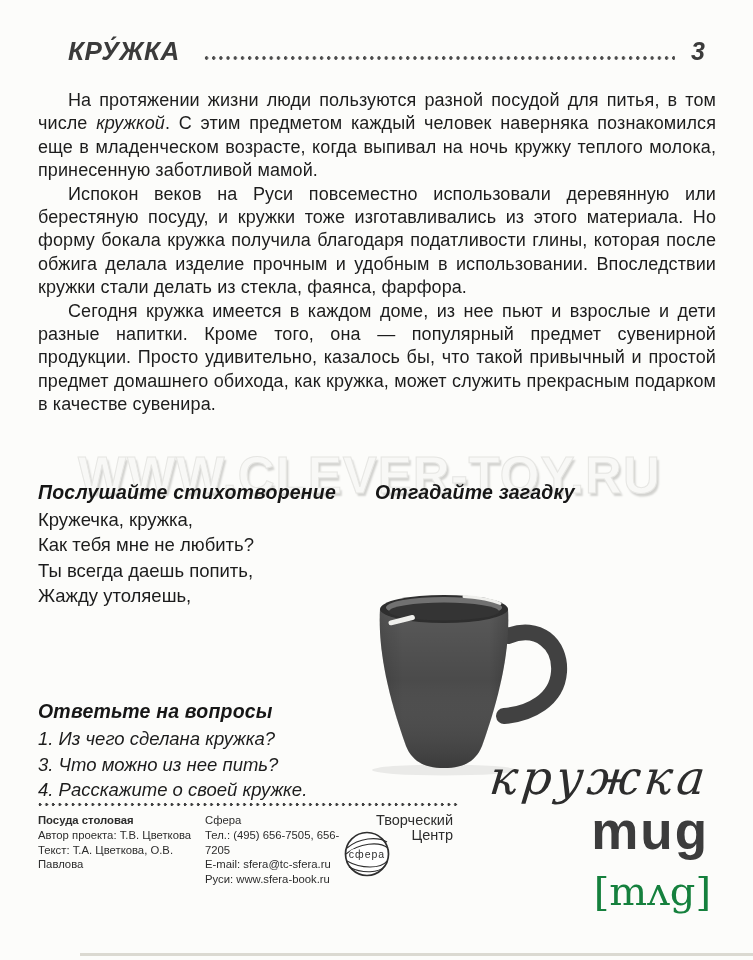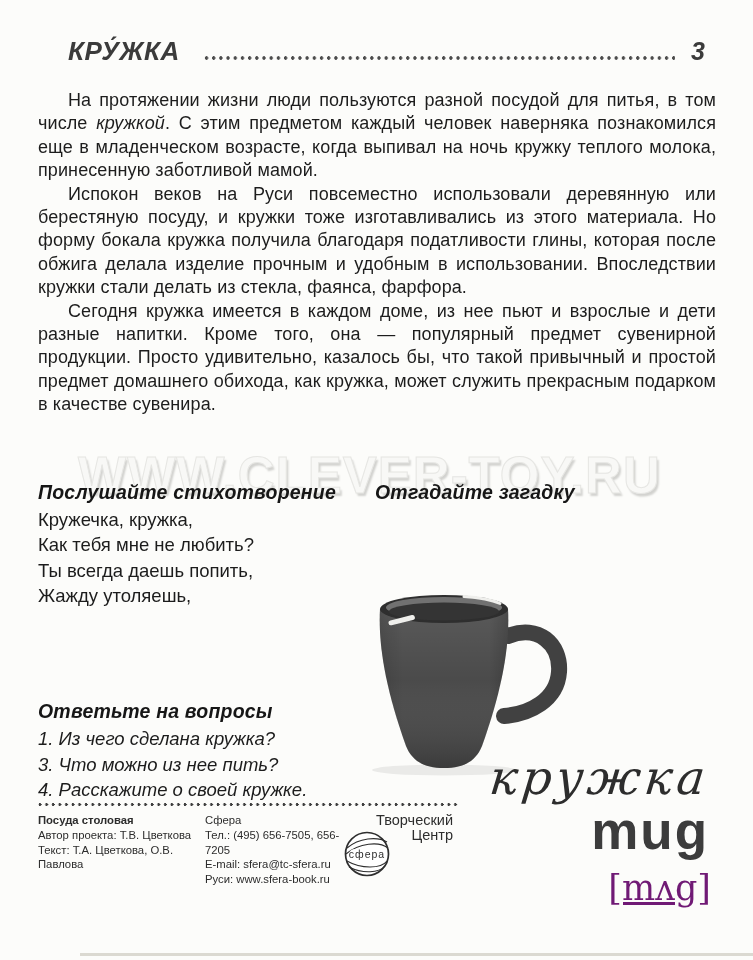--- a/index.html
+++ b/index.html
@@ -109,24 +109,23 @@
     position: absolute; top: 800px; right: 44px;
     font-weight: 700;
     font-size: 53px;
     letter-spacing: 2px;
     color: #3c3c3c;
     z-index: 2;
   }
   .vocab-tr {
     position: absolute; top: 868px; right: 42px;
     font-family: "DejaVu Serif", serif;
-    font-size: 35px;
-    color: #701a75;
-    z-index: 2;
-    text-decoration: underline;
+    font-size: 40px;
+    color: #15803d;
+    z-index: 2;
   }
 
   
   .footer { position: absolute; top: 802px; left: 38px; width: 420px; z-index: 2; }
   .footer-dots {
     height: 6px;
     background-image: radial-gradient(circle at 2px 2.6px, #3e3e3e 1.35px, transparent 1.6px);
     background-size: 6.6px 6px;
     background-repeat: repeat-x;
     margin-bottom: 4px;

